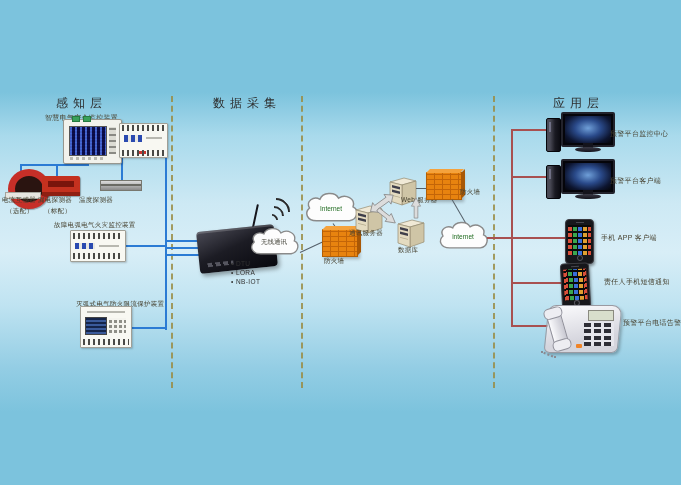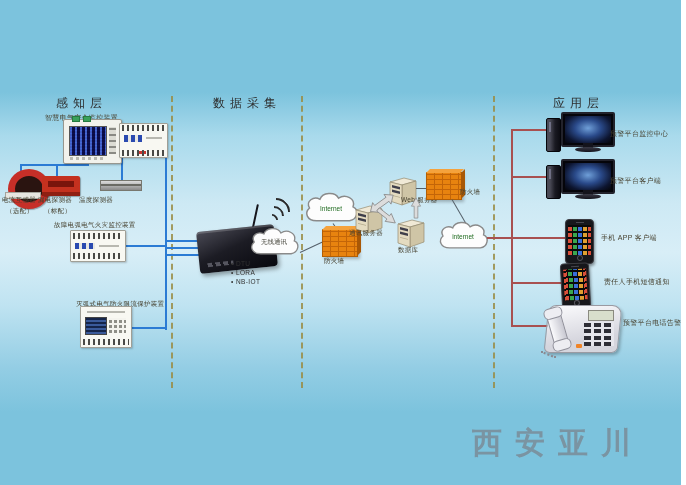--- a/index.html
+++ b/index.html
@@ -312,16 +312,15 @@
   <div class="tel" style="left:546px;top:305px;width:74px;height:48px">
     <span class="tel-base"></span>
     <span class="tel-display"></span>
     <span class="tel-keys"></span>
     <span class="tel-handset"></span>
     <span class="tel-orange"></span>
     <span class="tel-cord"></span>
   </div>
   <div class="lbl" style="left:623px;top:318px">预警平台电话告警</div>
 
-  <div class="watermark" style="left:472px;top:423px">西安亚川</div>
   <div class="edge-strip" style="left:681px;top:0;width:5px;height:485px"></div>
 
 </div>
 
 </body></html>

